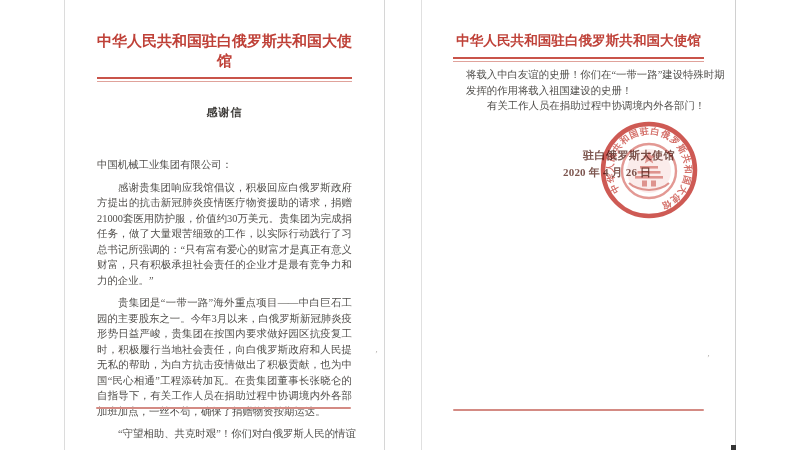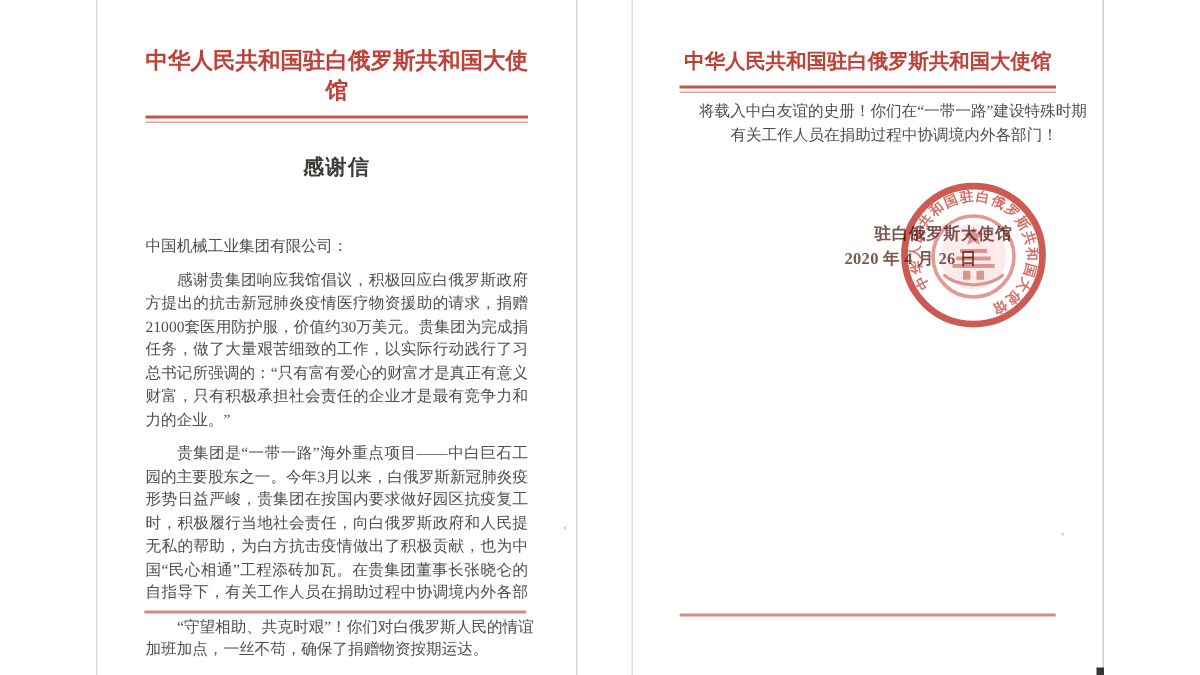--- a/index.html
+++ b/index.html
@@ -31,21 +31,21 @@
     filter:blur(.2px);
   }
   .page-right .header{font-size:13.6px;}
   .rule2{
     margin-top:6px;height:2px;
     border-top:2px solid var(--rule-red,#c9544a);
     border-bottom:1px solid var(--rule-red-light,#e0a29b);
   }
   .title{
     margin-top:22px;line-height:17px;text-align:center;
-    font-weight:bold;font-size:14px;letter-spacing:1px;
+    font-weight:bold;font-size:11px;letter-spacing:1px;
     color:var(--title-text,#3d3b38);
   }
   .body{
     margin-top:36px;
     font-size:10.4px;color:var(--body-text,#504e4b);
     white-space:nowrap;
   }
   .page-right .body{margin-top:5px;margin-left:13px;}
   .line{
     height:15.5px;line-height:15.5px;
@@ -97,35 +97,36 @@
         <div class="line j">总书记所强调的：“只有富有爱心的财富才是真正有意义的</div>
         <div class="line j">财富，只有积极承担社会责任的企业才是最有竞争力和生命</div>
         <div class="line">力的企业。”</div>
         <div class="line ind sp j">贵集团是“一带一路”海外重点项目——中白巨石工业</div>
         <div class="line j">园的主要股东之一。今年3月以来，白俄罗斯新冠肺炎疫情</div>
         <div class="line j">形势日益严峻，贵集团在按国内要求做好园区抗疫复工的同</div>
         <div class="line j">时，积极履行当地社会责任，向白俄罗斯政府和人民提供了</div>
         <div class="line j">无私的帮助，为白方抗击疫情做出了积极贡献，也为中白两</div>
         <div class="line j">国“民心相通”工程添砖加瓦。在贵集团董事长张晓仑的亲</div>
         <div class="line j">自指导下，有关工作人员在捐助过程中协调境内外各部门，</div>
+        <div class="line">加班加点，一丝不苟，确保了捐赠物资按期运达。</div>
         <div class="line ind sp">“守望相助、共克时艰”！你们对白俄罗斯人民的情谊</div>
-        <div class="line">加班加点，一丝不苟，确保了捐赠物资按期运达。</div>
       </div>
   </div>
   <div class="footrule"></div>
   <span class="artifact" style="left:310px;top:350px;">’</span>
 </div>
 
 <div class="page page-right">
   <div class="inner-r">
     <div class="header">中华人民共和国驻白俄罗斯共和国大使馆</div>
     <div class="rule2"></div>
     <div class="body">
 
     <div class="line">将载入中白友谊的史册！你们在“一带一路”建设特殊时期</div>
+        <div class="line">发挥的作用将载入祖国建设的史册！</div>
         <div class="line ind">有关工作人员在捐助过程中协调境内外各部门！</div>
       </div>
   </div>
 
   <div class="sealwrap">
     <div class="sig">驻白俄罗斯大使馆</div>
     <div class="sigdate">2020 年 4 月 26 日</div>
     <svg class="seal" width="120" height="112" viewBox="0 0 120 112">
       <defs>
         <path id="ringpath" d="M 60,91 A 36,36 0 1,1 60.05,91"></path>

